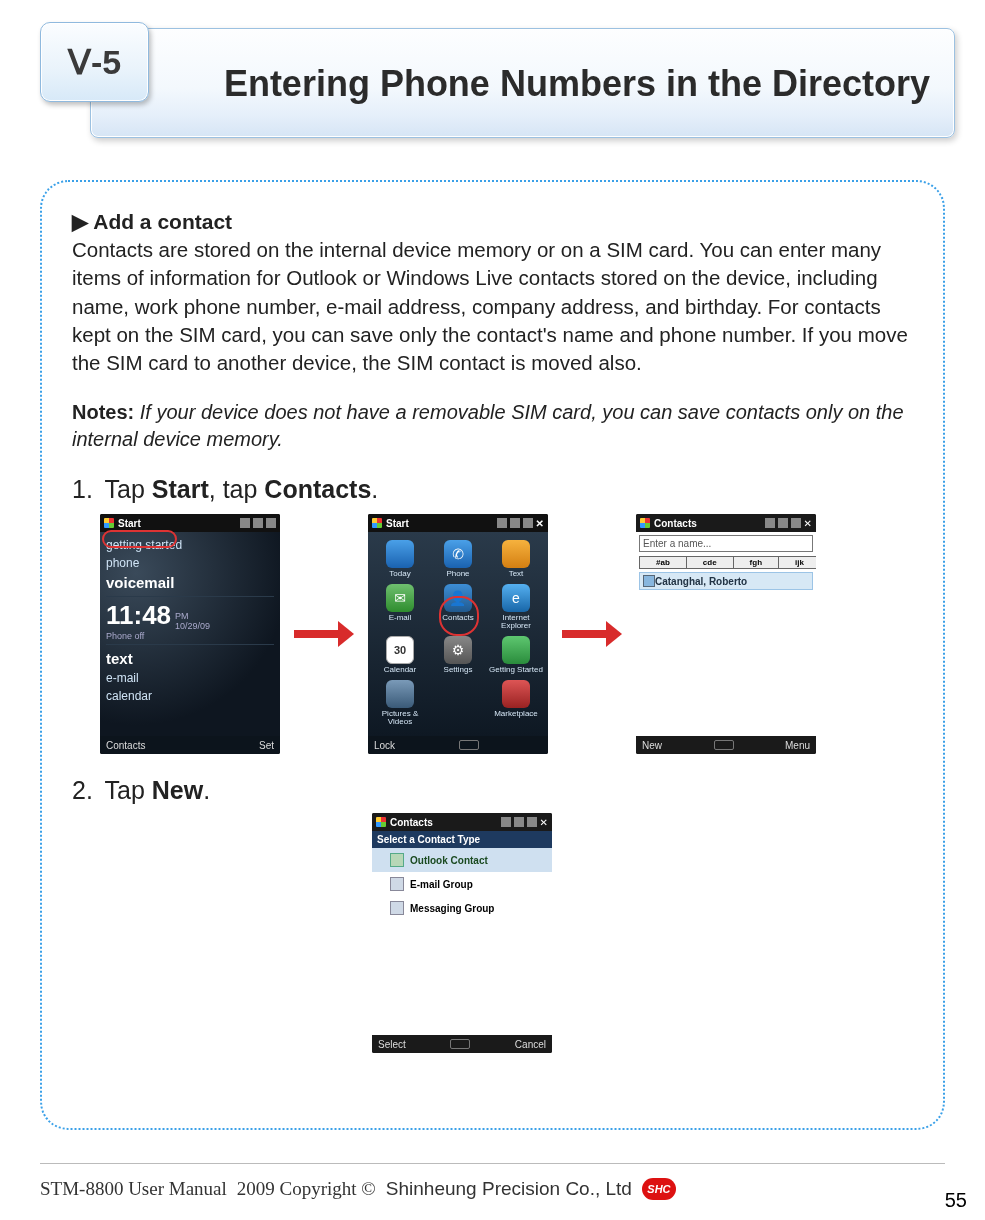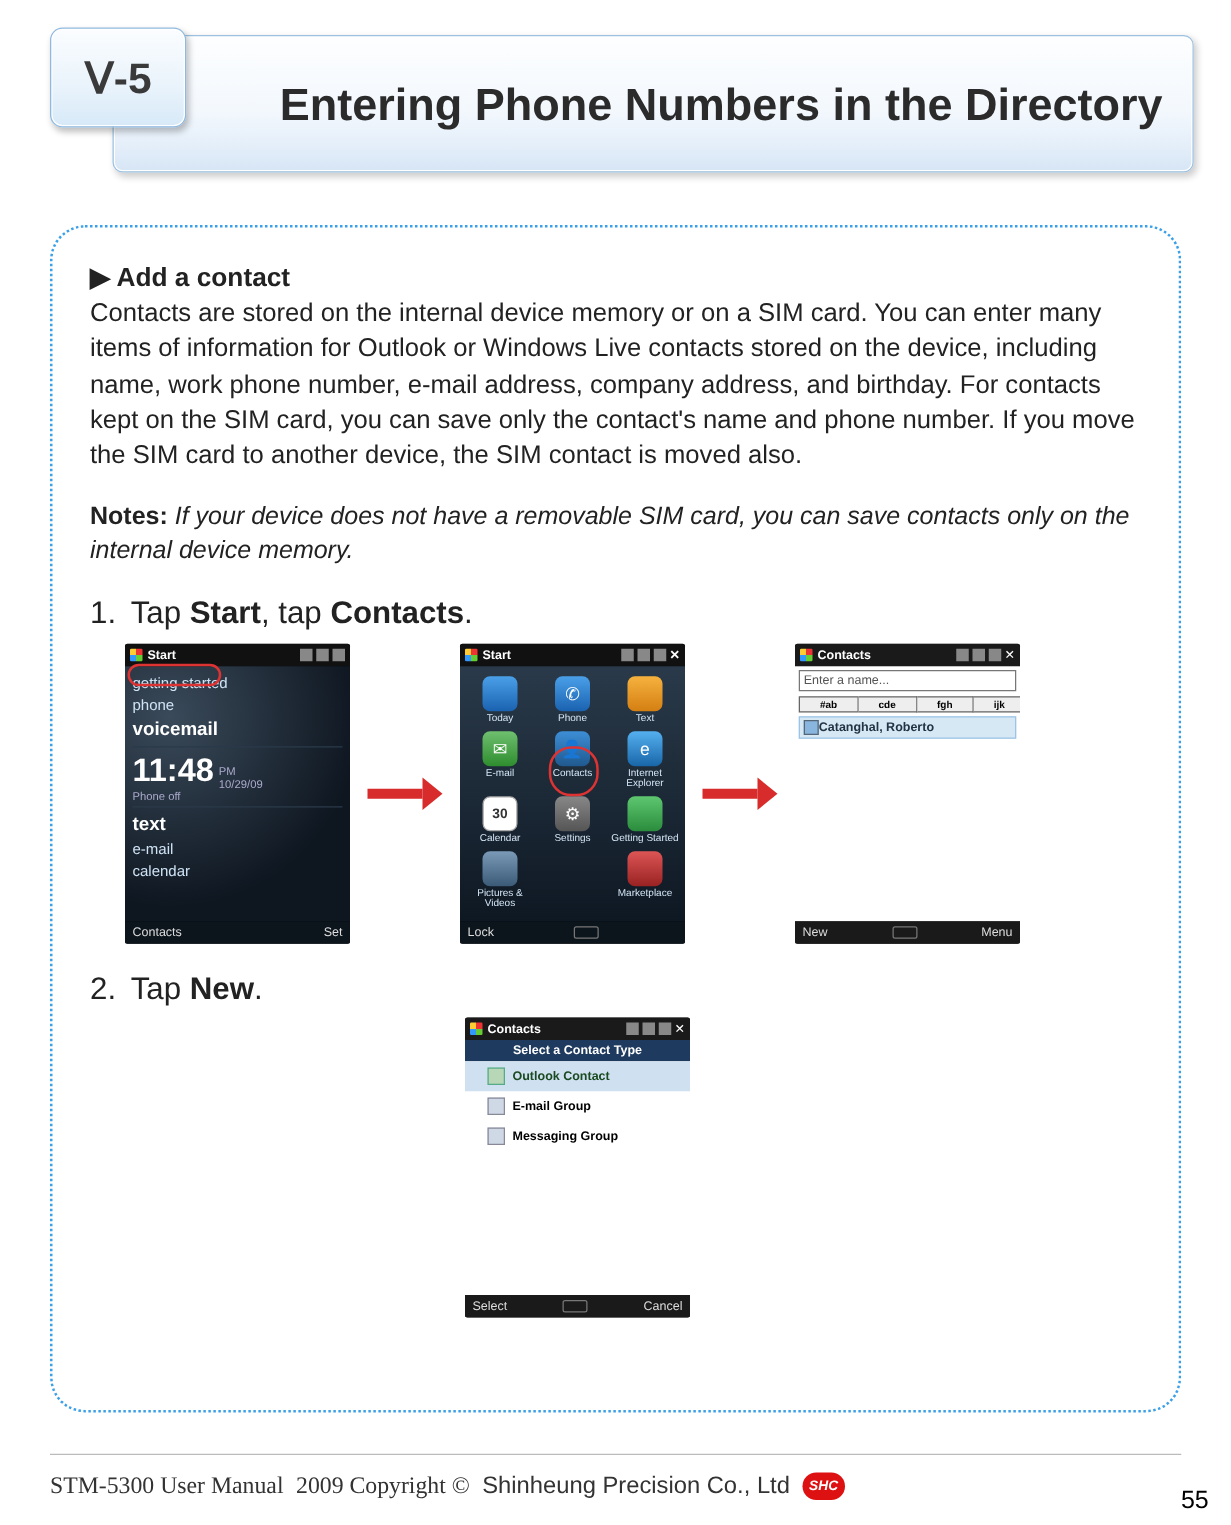--- a/index.html
+++ b/index.html
@@ -115,21 +115,21 @@
   .sLight .ph-soft { background:#1a1a1a; }
   .searchbox { margin:3px; border:1px solid #777; padding:2px 3px; font-size:10px; color:#555; background:#fff; }
   .alpha { display:flex; gap:0; margin:1px 3px; }
   .alpha span { flex:1; border:1px solid #666; border-left:none; font-size:8px; text-align:center; background:#eee; padding:1px 16px; font-weight:600;}
   .alpha span:first-child{border-left:1px solid #666;}
   .clist { margin:2px 3px; }
   .citem { display:flex; align-items:center; gap:0; background:#d7e8f5; border:1px solid #9cc4e6; padding:2px 3px; font-size:10px; font-weight:700; color:#234; }
   .citem .pic { width:12px;height:12px;background:#88b6de;border:1px solid #567; }
   .blank { flex:1; background:#fff; }
 
-  .typehead { background:#1e3a5f; color:#fff; font-size:10px; font-weight:700; padding:3px 5px; margin:0;text-align:center; }
+  .typehead { background:#1e3a5f; color:#fff; font-size:10px; font-weight:700; padding:3px 5px; margin:0; }
   .typeitem { display:flex; align-items:center; gap:6px; padding:5px 18px; font-size:10px; font-weight:700; }
   .typeitem.sel { background:#cfe0f0; color:#163; color:#1a4a20; }
   .typeitem .ti-ico{ width:14px;height:14px;background:#cfd9e6;border:1px solid #889; }
   .typeitem.sel .ti-ico{ background:#b7d7b7; border-color:#5a8; }
 
   .single-shot { margin: 8px 0 0 300px; }
 
   
   .footer {
     position: absolute; left: 40px; right: 40px; bottom: 20px;
@@ -370,19 +370,19 @@
           <span class="mid"></span>
           <span>Cancel</span>
         </div>
       </div>
     </div>
 
   </div>
 
   <div class="footer-line"></div>
   <div class="footer">
-    <span class="serif">STM-5300 User Manual</span>
+    <span class="serif">STM-8800 User Manual</span>
     <span class="serif">2009 Copyright © </span>
     <span>Shinheung Precision Co., Ltd</span>
     <span class="shc">SHC</span>
   </div>
   <div class="page-num">55</div>
 </div>
 
 </body></html>

